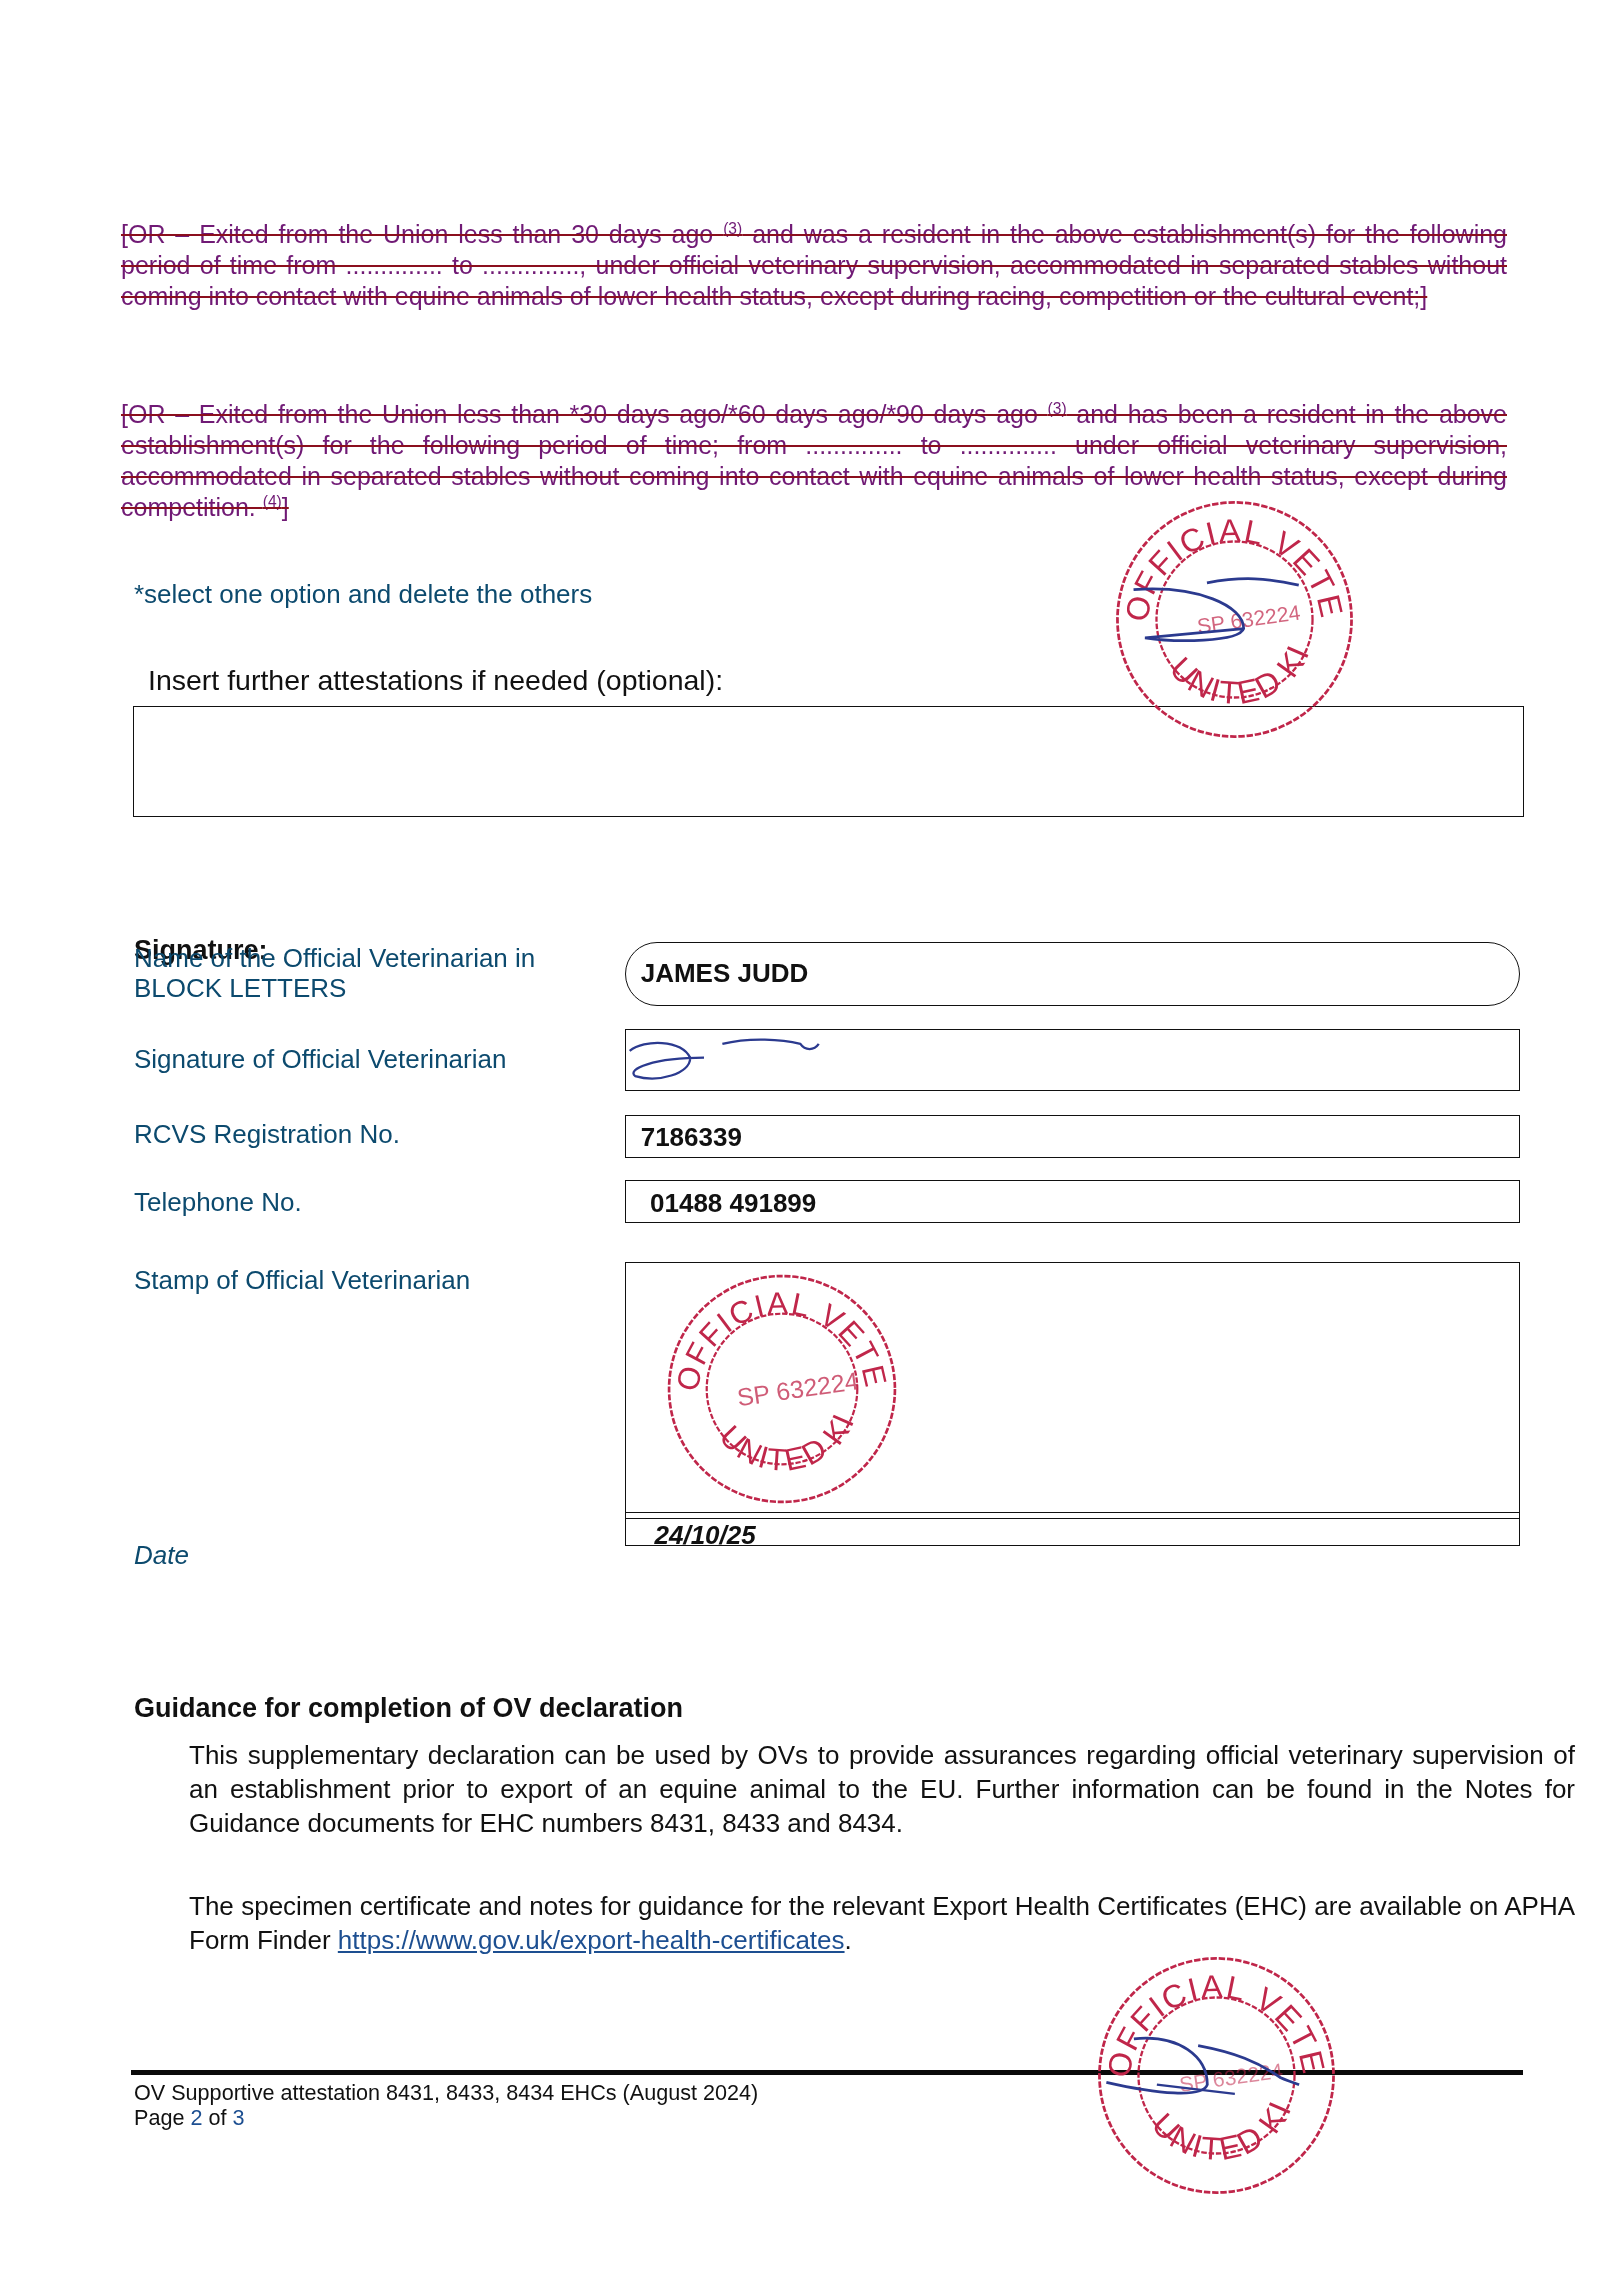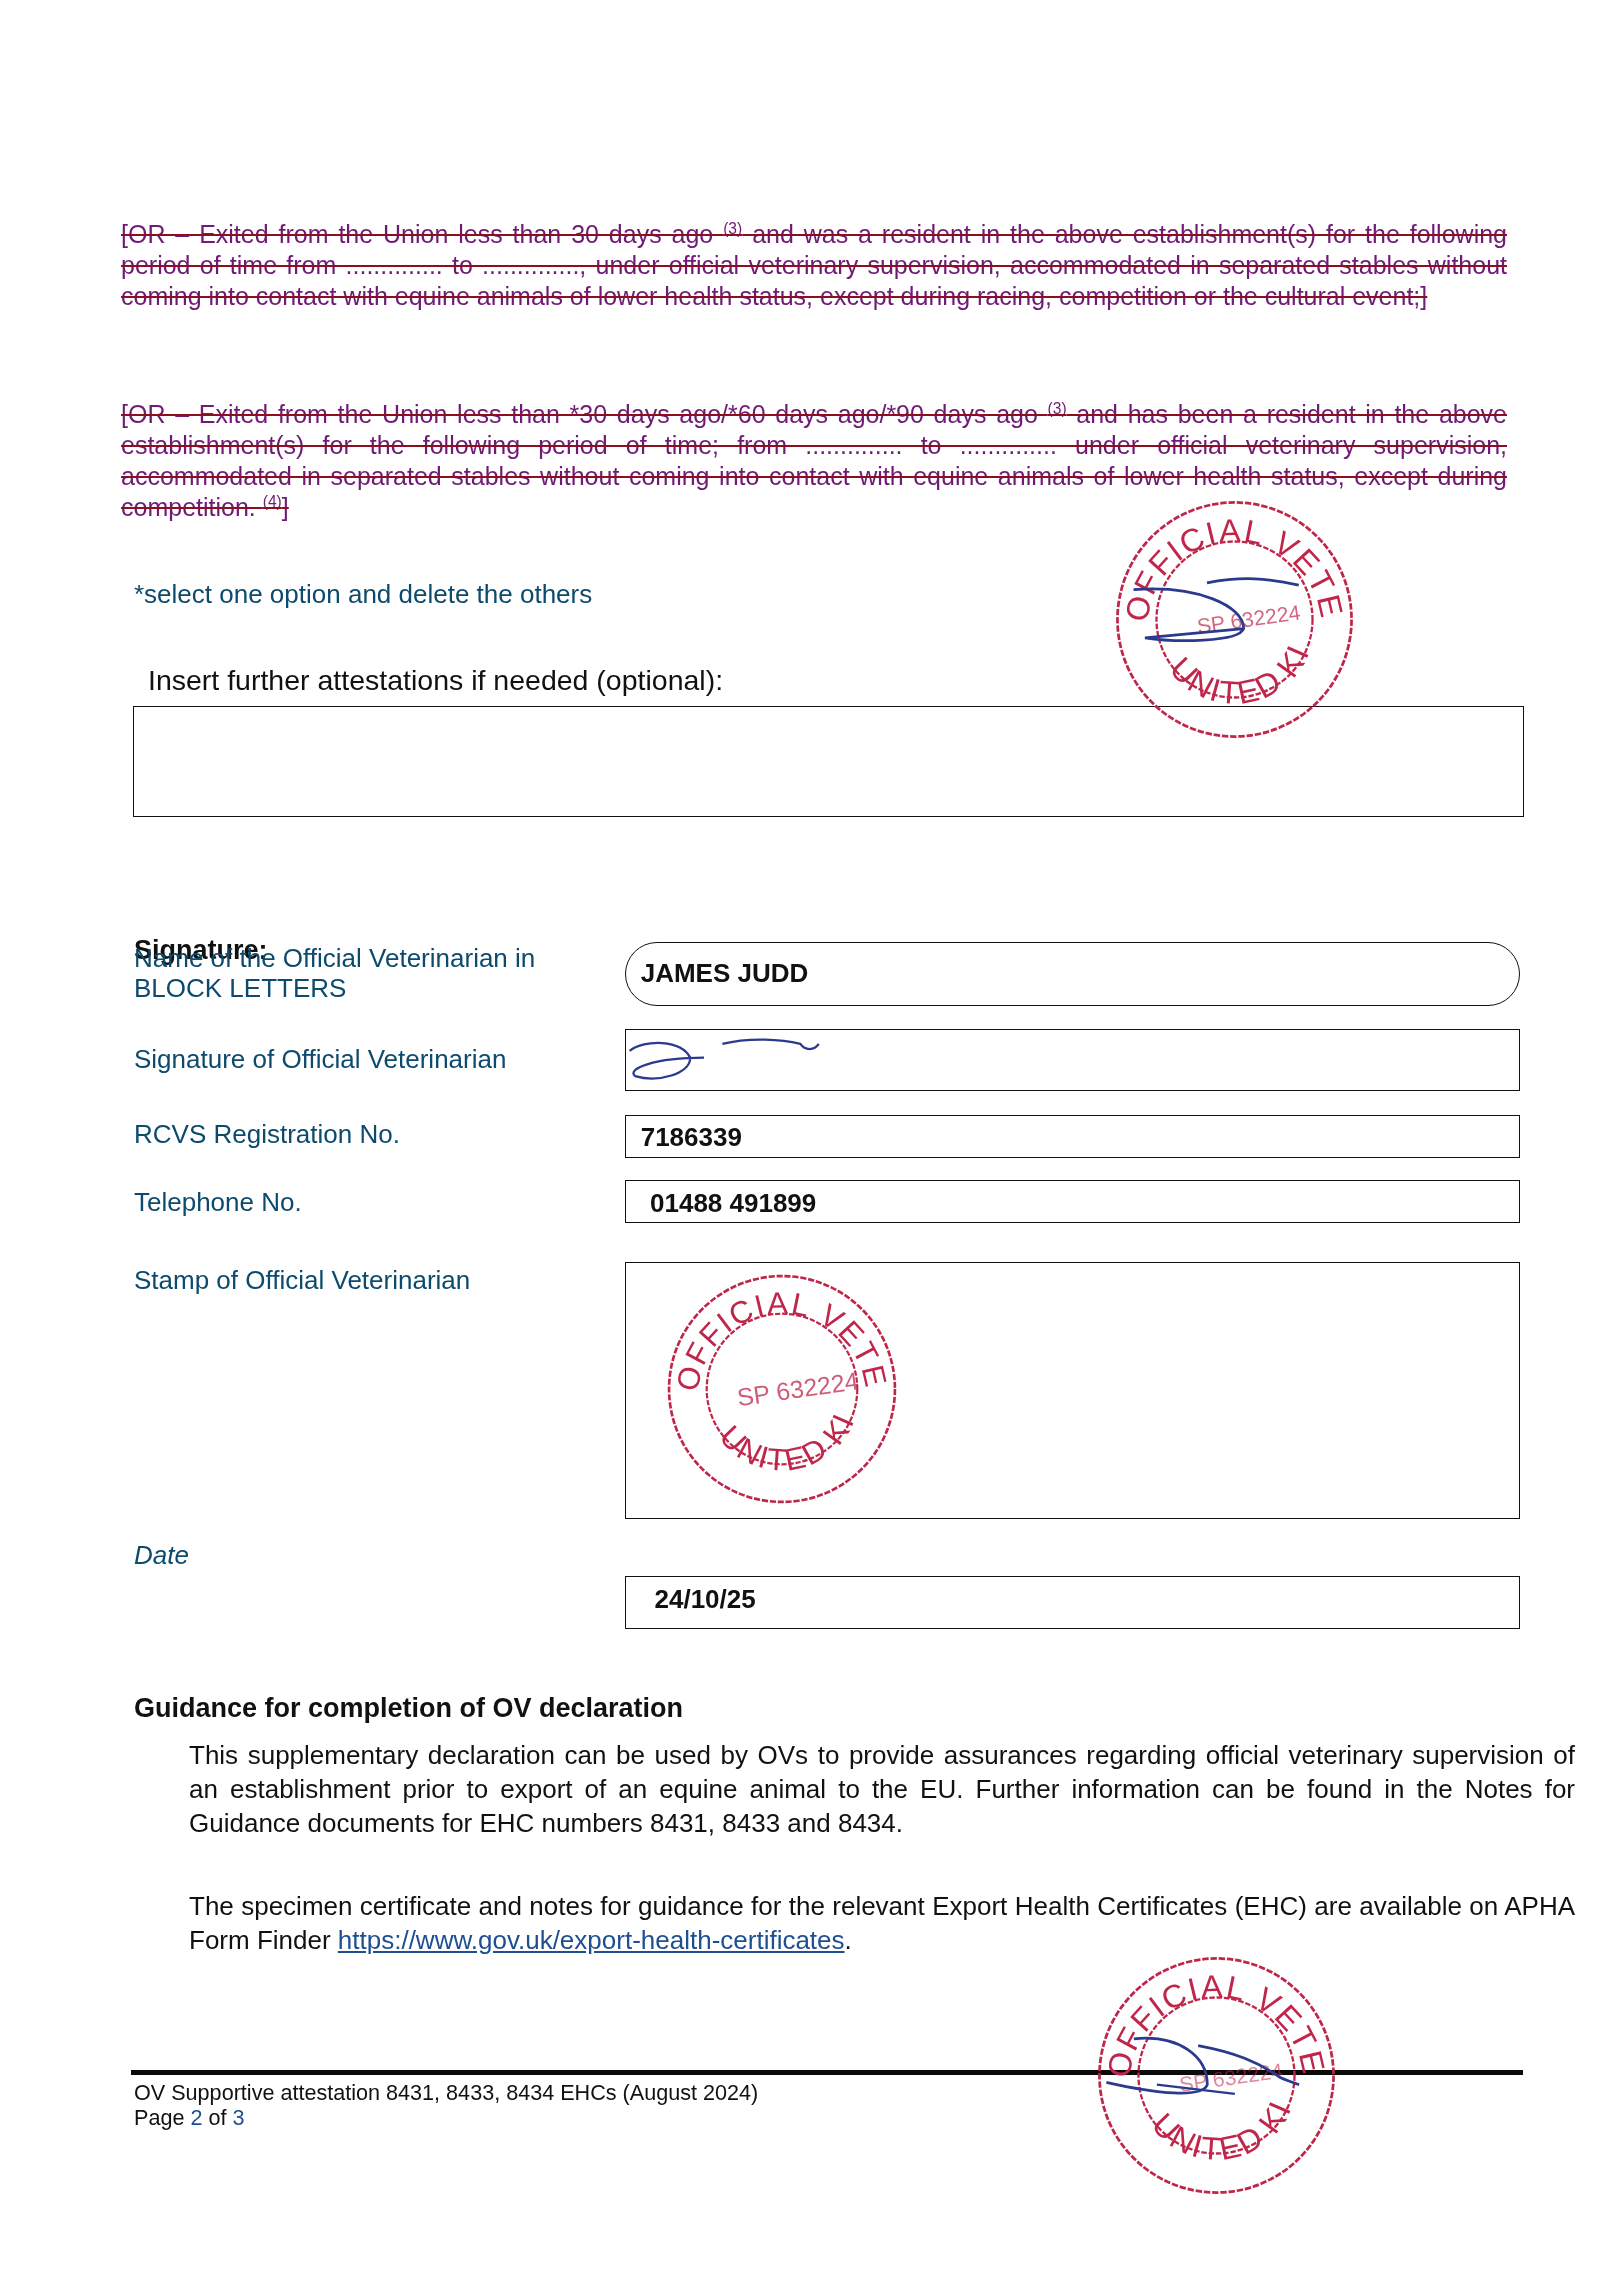--- a/index.html
+++ b/index.html
@@ -85,21 +85,21 @@
     </defs>
     <circle cx="280" cy="280" r="255" fill="none" stroke="#c0264a" stroke-width="6" stroke-dasharray="14 4"></circle>
     <circle cx="280" cy="280" r="170" fill="none" stroke="#c0264a" stroke-width="5" stroke-dasharray="12 4"></circle>
     <text font-size="70" fill="#c0264a" font-family="Liberation Sans, sans-serif" letter-spacing="4"><textPath href="#arcTop2" startOffset="2%">OFFICIAL VETERINARIAN</textPath></text>
     <text font-size="70" fill="#c0264a" font-family="Liberation Sans, sans-serif" letter-spacing="4"><textPath href="#arcBot2" startOffset="14%">UNITED KINGDOM</textPath></text>
     <text x="180" y="305" font-size="56" fill="#c0264a" opacity="0.75" transform="rotate(-8 280 300)">SP 632224</text>
   </svg>
 </div>
 
 <div class="label" style="top:1540px;font-style:italic;">Date</div>
-<div class="field" style="top:1576px; height:53px;">
+<div class="field" style="top:1512px; height:34px;font-style:italic;">
   <span class="field-val" style="top:7.3px; left:28.5px;">24/10/25</span>
 </div>
 
 <div class="abs" style="left:134px; top:1693px; font-size:27px; font-weight:bold;">Guidance for completion of OV declaration</div>
 <div class="para" style="top:1738px;">This supplementary declaration can be used by OVs to provide assurances regarding official veterinary supervision of an establishment prior to export of an equine animal to the EU. Further information can be found in the Notes for Guidance documents for EHC numbers 8431, 8433 and 8434.</div>
 <div class="para" style="top:1889px;">
   <span>The specimen certificate and notes for guidance for the relevant Export Health Certificates (EHC) are available on APHA Form Finder </span><a class="link">https://www.gov.uk/export-health-certificates</a><span>.</span>
 </div>
 
 <div class="abs" style="left:131px; top:2070px; width:1392px; height:4.6px; background:#0a0a0a;"></div>

